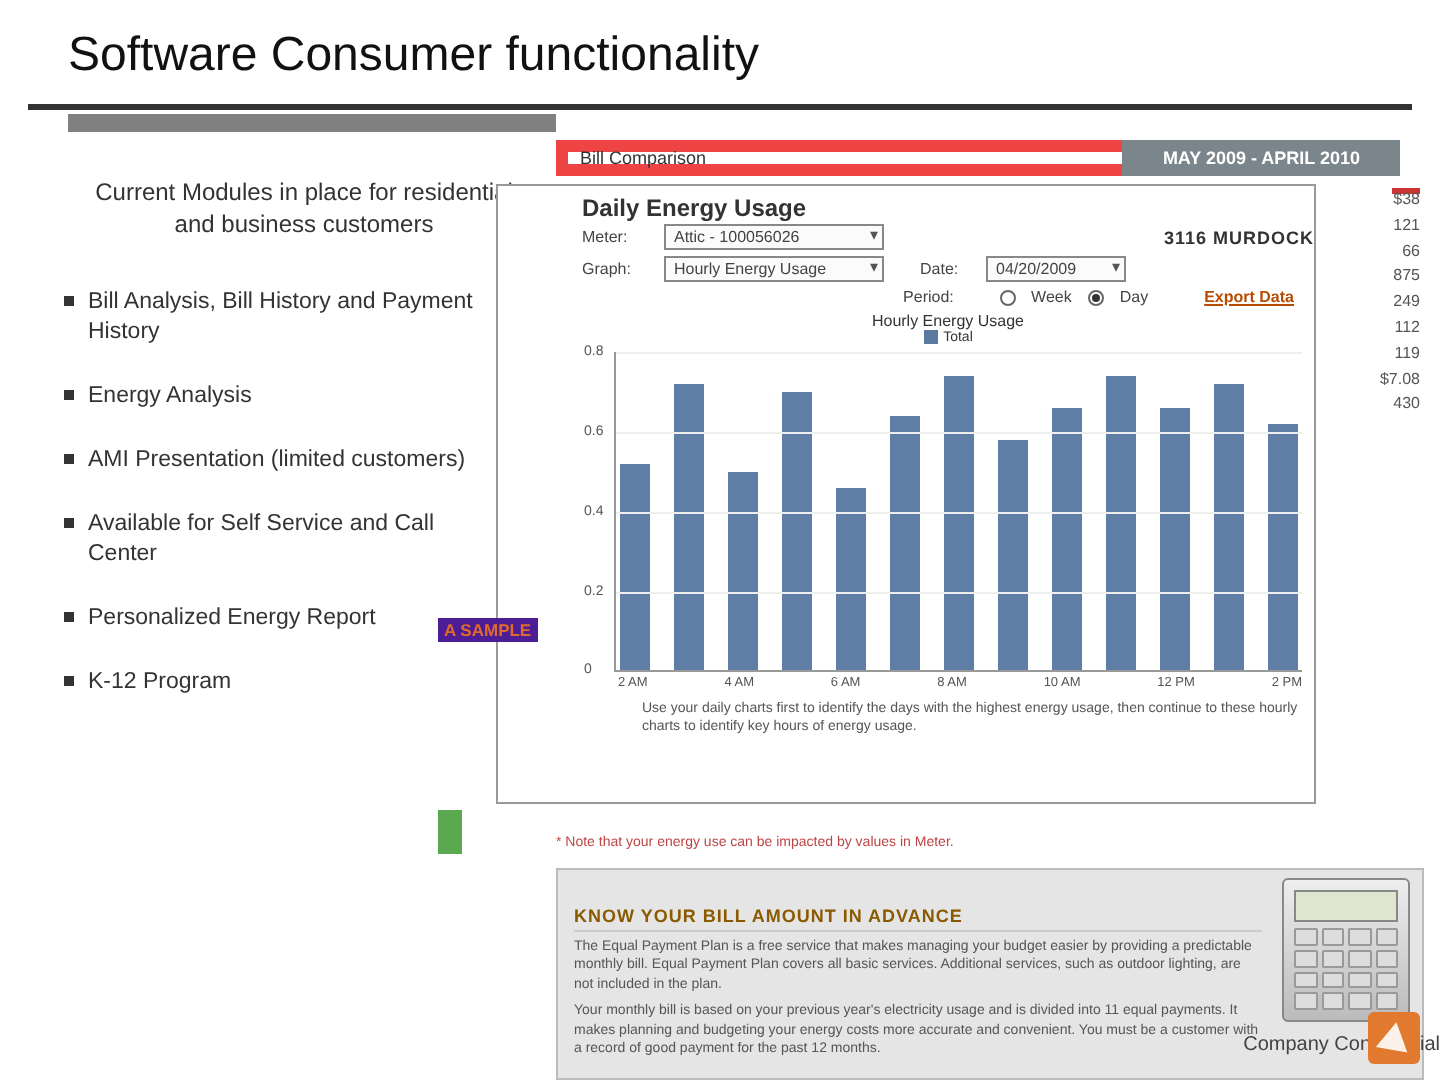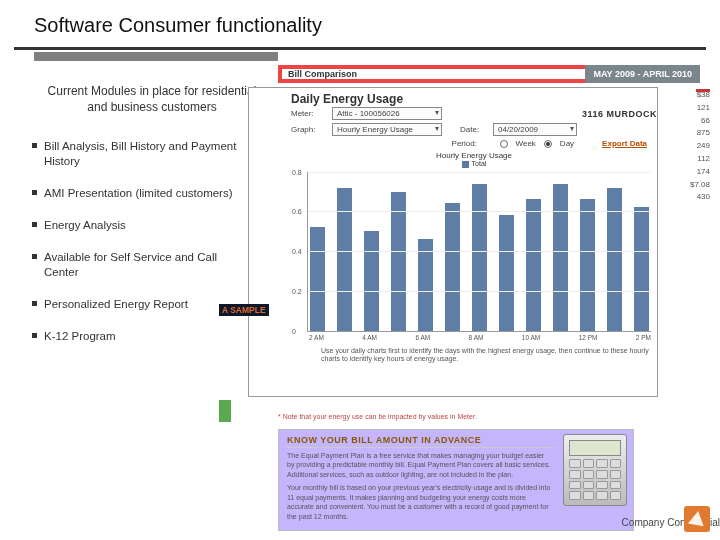--- a/index.html
+++ b/index.html
@@ -5,21 +5,21 @@
   * { box-sizing: border-box; margin: 0; padding: 0; }
   body {
     width: 720px;
     height: 540px;
     font-family: Arial, Helvetica, sans-serif;
     background: #fff;
     position: relative;
     overflow: hidden;
   }
   .title {
-    font-size: 20px;
+    font-size: 24px;
     font-weight: normal;
     padding: 14px 0 10px 34px;
     color: #111;
   }
   .rule-dark {
     height: 3px;
     background: #333;
     margin: 0 14px 2px 14px;
   }
   .rule-grey {
@@ -72,40 +72,40 @@
     position: relative;
     padding-top: 2px;
   }
   .panel-bill {
     position: absolute;
     left: 0;
     top: 4px;
     width: 400px;
     height: 18px;
     background: #fff;
-    border: 4px solid #ef4444;
+    border: 6px solid #ef4444;
     font-size: 9px;
     display: flex;
     align-items: center;
     padding: 0 6px;
     color: #333;
-    font-weight: bold;
+    font-weight: normal;
   }
   .panel-dates {
     position: absolute;
     right: 6px;
     top: 4px;
     height: 18px;
     background: #7b868c;
     color: #fff;
     font-size: 9px;
     font-weight: bold;
     display: flex;
     align-items: center;
-    padding: 0 8px;
+    padding: 0 20px;
   }
   .screenshot-frame {
     position: absolute;
     left: -30px;
     top: 26px;
     width: 410px;
     height: 310px;
     background: #fff;
     border: 1px solid #999;
   }
@@ -193,24 +193,24 @@
     position:absolute;
     left:0;
     top:352px;
     font-size:7px;
     color:#b44;
   }
   .panel-know {
     position:absolute;
     left:0;
     top:368px;
-    width:356px;
+    width:434px;
     border:1px solid #bbb;
-    background:#c4b5fd;
-    padding:5px 80px 5px 8px;
+    background:#e5e5e5;
+    padding:18px 80px 5px 8px;
     min-height:84px;
   }
   .panel-know .hdr {
     font-size:9px;
     font-weight:bold;
     color:#8a5a00;
     letter-spacing:0.5px;
     border-bottom:1px solid #ccc;
     padding-bottom:2px;
     margin-bottom:3px;
@@ -243,21 +243,21 @@
   }
   .calc-keys div { background:#ddd; border:1px solid #999; border-radius:1px; }
 
   .sample-tab {
     position:absolute;
     left:-30px;
     top:216px;
     font-size:8.5px;
     font-weight:bold;
     color:#e06a2b;
-    background:#0f172a;
+    background:#4c1d95;
     padding:1px 3px;
   }
   .green-block {
     position:absolute;
     left:-30px;
     top:312px;
     width:12px;
     height:22px;
     background:#5aa84f;
   }
@@ -296,40 +296,40 @@
 
 <h1 class="title">Software Consumer functionality</h1>
 <div class="rule-dark"></div>
 <div class="rule-grey"></div>
 
 <div class="content">
   <div class="leftcol">
     <div class="intro">Current Modules in place for residential and business customers</div>
     <ul class="bullets" id="bullet-list">
         <li>Bill Analysis, Bill History and Payment History</li>
+        <li>Energy Analysis</li>
         <li>AMI Presentation (limited customers)</li>
-        <li>Energy Analysis</li>
         <li>Available for Self Service and Call Center</li>
         <li>Personalized Energy Report</li>
         <li>K-12 Program</li>
       </ul>
   </div>
 
   <div class="rightcol">
     <div class="panel-bill">Bill Comparison</div>
     <div class="panel-dates">MAY 2009 - APRIL 2010</div>
     <div class="redline"></div>
     <div class="sidebar-vals" id="sidebar-vals">
         <div>$38</div>
         <div>121</div>
         <div>66</div>
         <div>875</div>
         <div>249</div>
         <div>112</div>
-        <div>174</div>
+        <div>119</div>
         <div>$7.08</div>
         <div>430</div>
       </div>
 
     <div class="screenshot-frame">
       <div class="sample-tab">A SAMPLE</div>
       <div class="green-block"></div>
       <div class="sf-inner">
         <div class="sf-title">Daily Energy Usage</div>
 
@@ -338,21 +338,21 @@
           <span class="sf-sel" style="width:110px">Attic - 100056026</span>
           <span style="flex:1"></span>
           <span class="sf-addr">3116 MURDOCK</span>
         </div>
 
         <div class="sf-row">
           <span class="sf-lbl">Graph:</span>
           <span class="sf-sel" style="width:110px">Hourly Energy Usage</span>
           <span style="width:8px"></span>
           <span class="sf-lbl" style="width:28px">Date:</span>
-          <span class="sf-sel" style="width:84px">04/20/2009</span>
+          <span class="sf-sel" style="width:70px">04/20/2009</span>
         </div>
 
         <div class="sf-row" style="justify-content:flex-end; gap:8px; padding-right:10px;">
           <span class="sf-lbl" style="width:40px">Period:</span>
           <span class="sf-radio"></span>
           <span>Week</span>
           <span class="sf-radio checked"></span>
           <span>Day</span>
           <span style="width:12px"></span>
           <span class="sf-link">Export Data</span>

